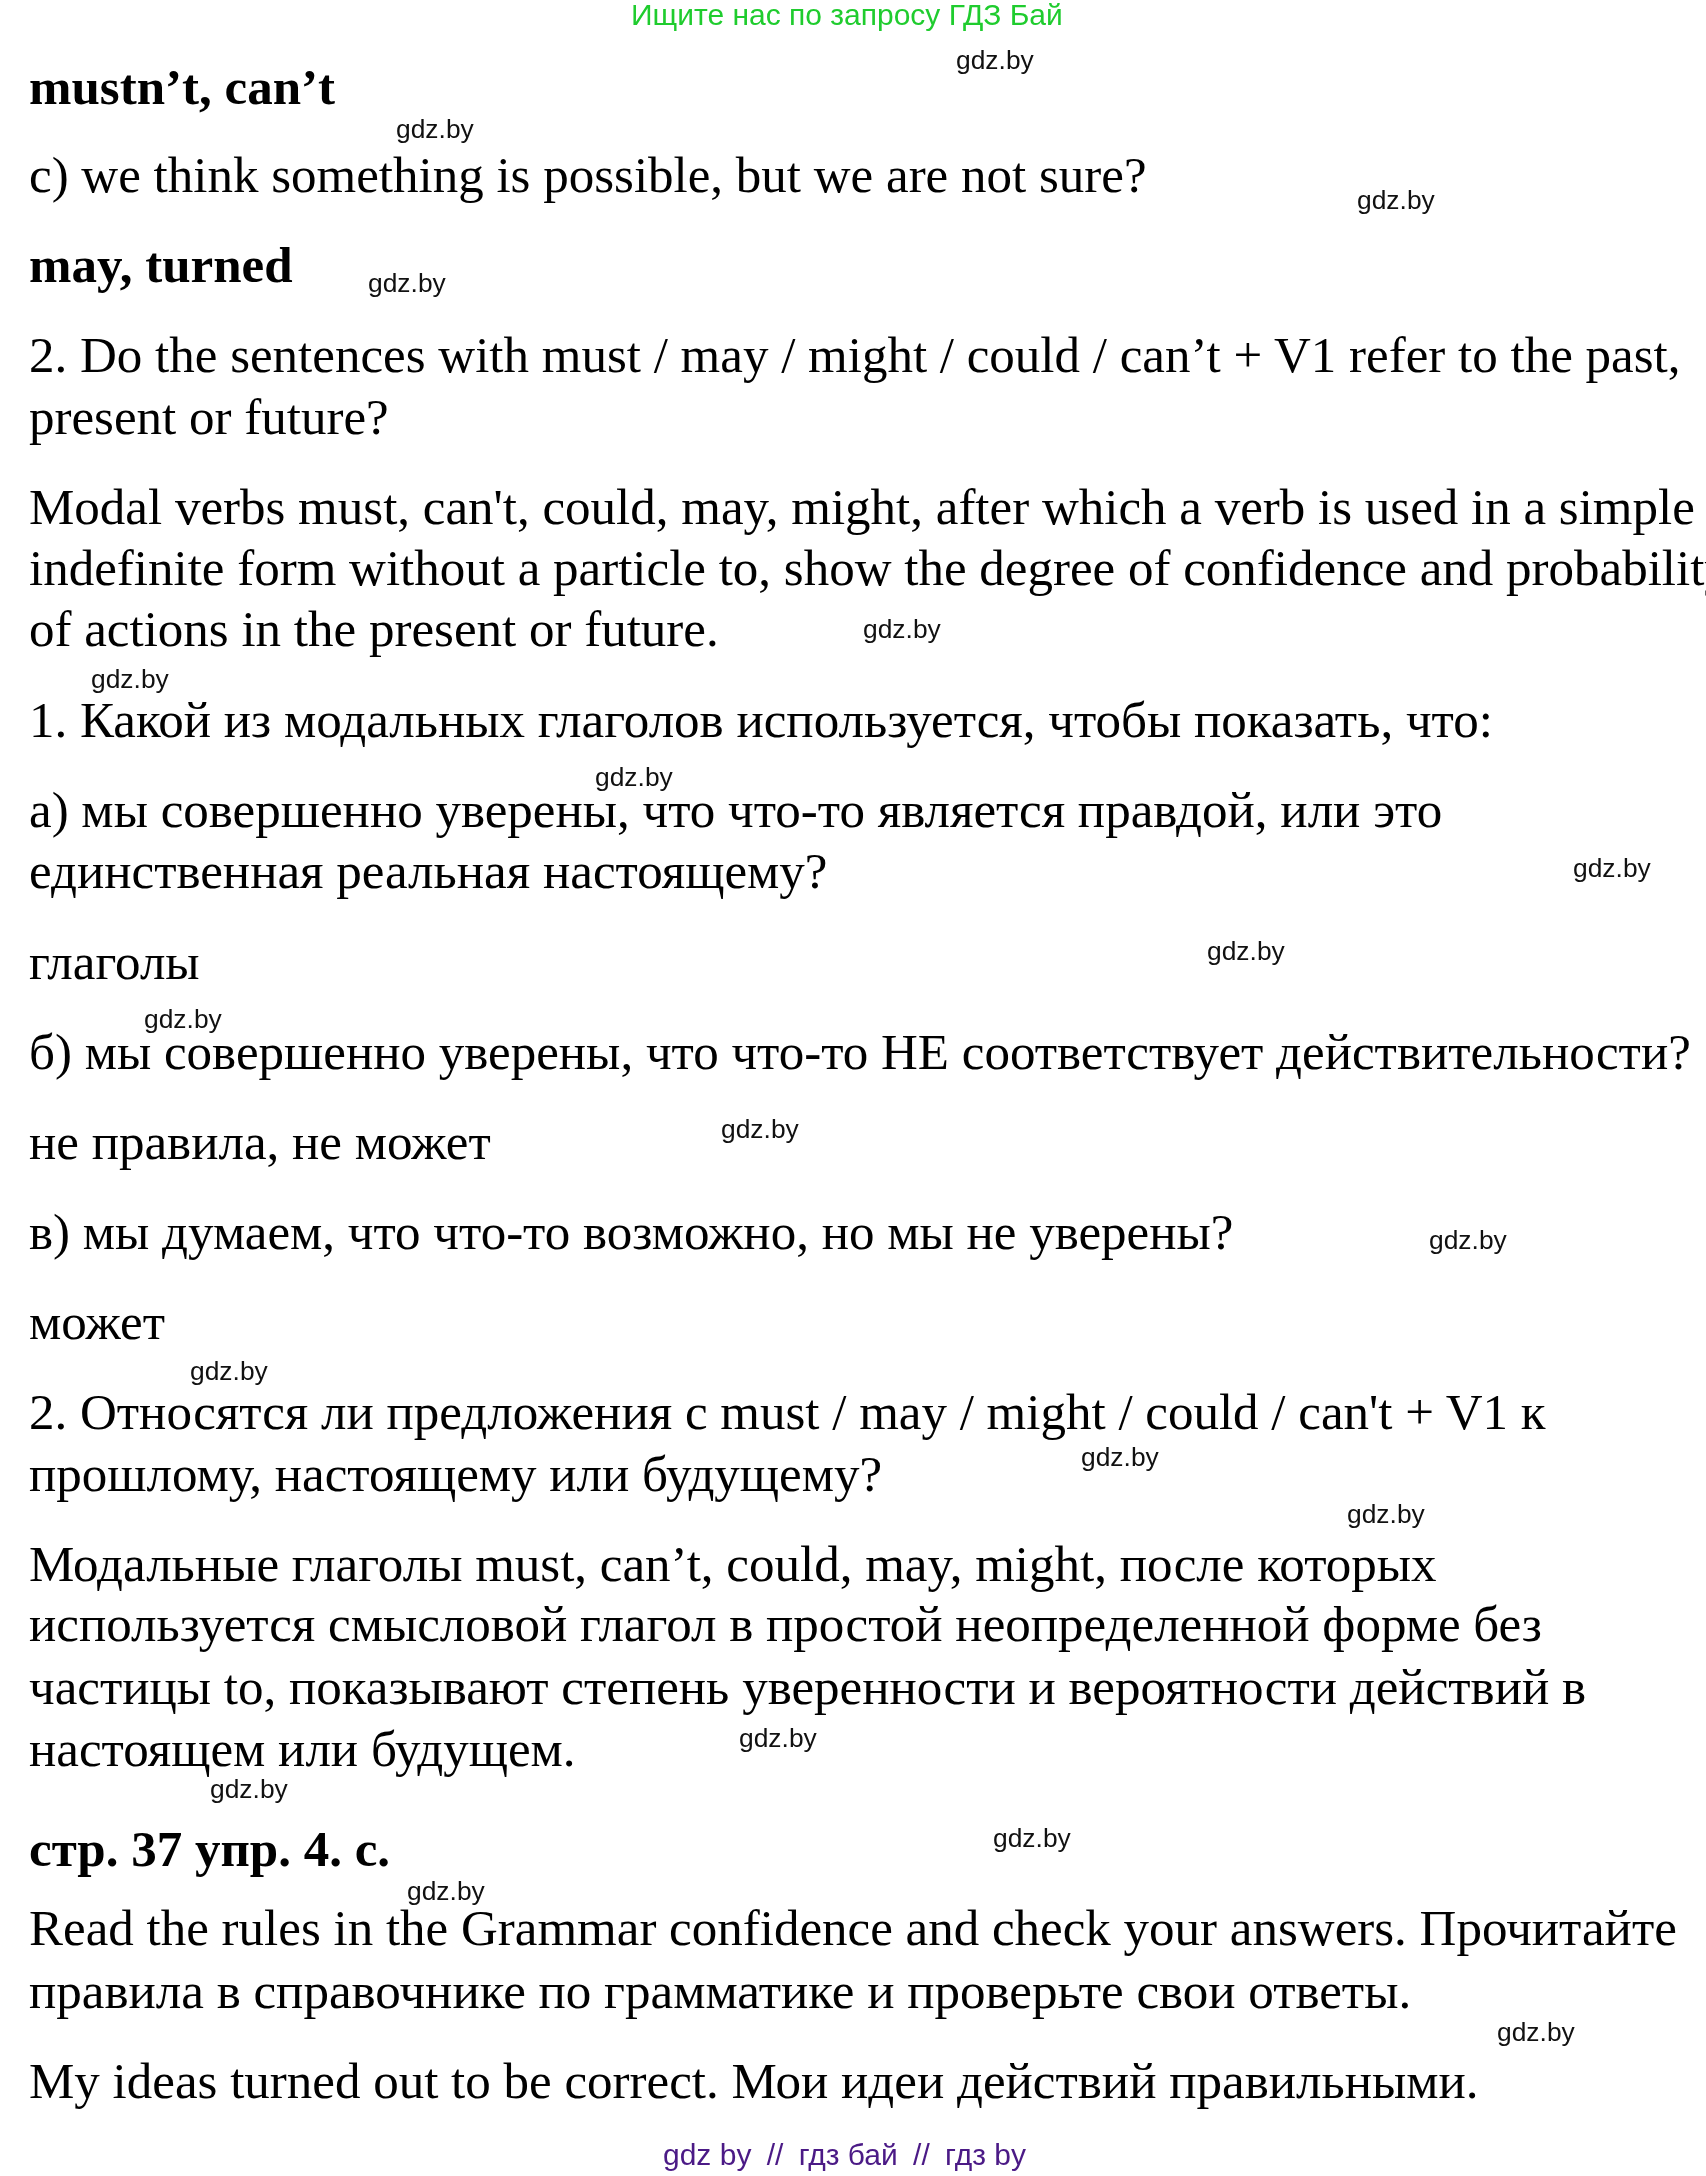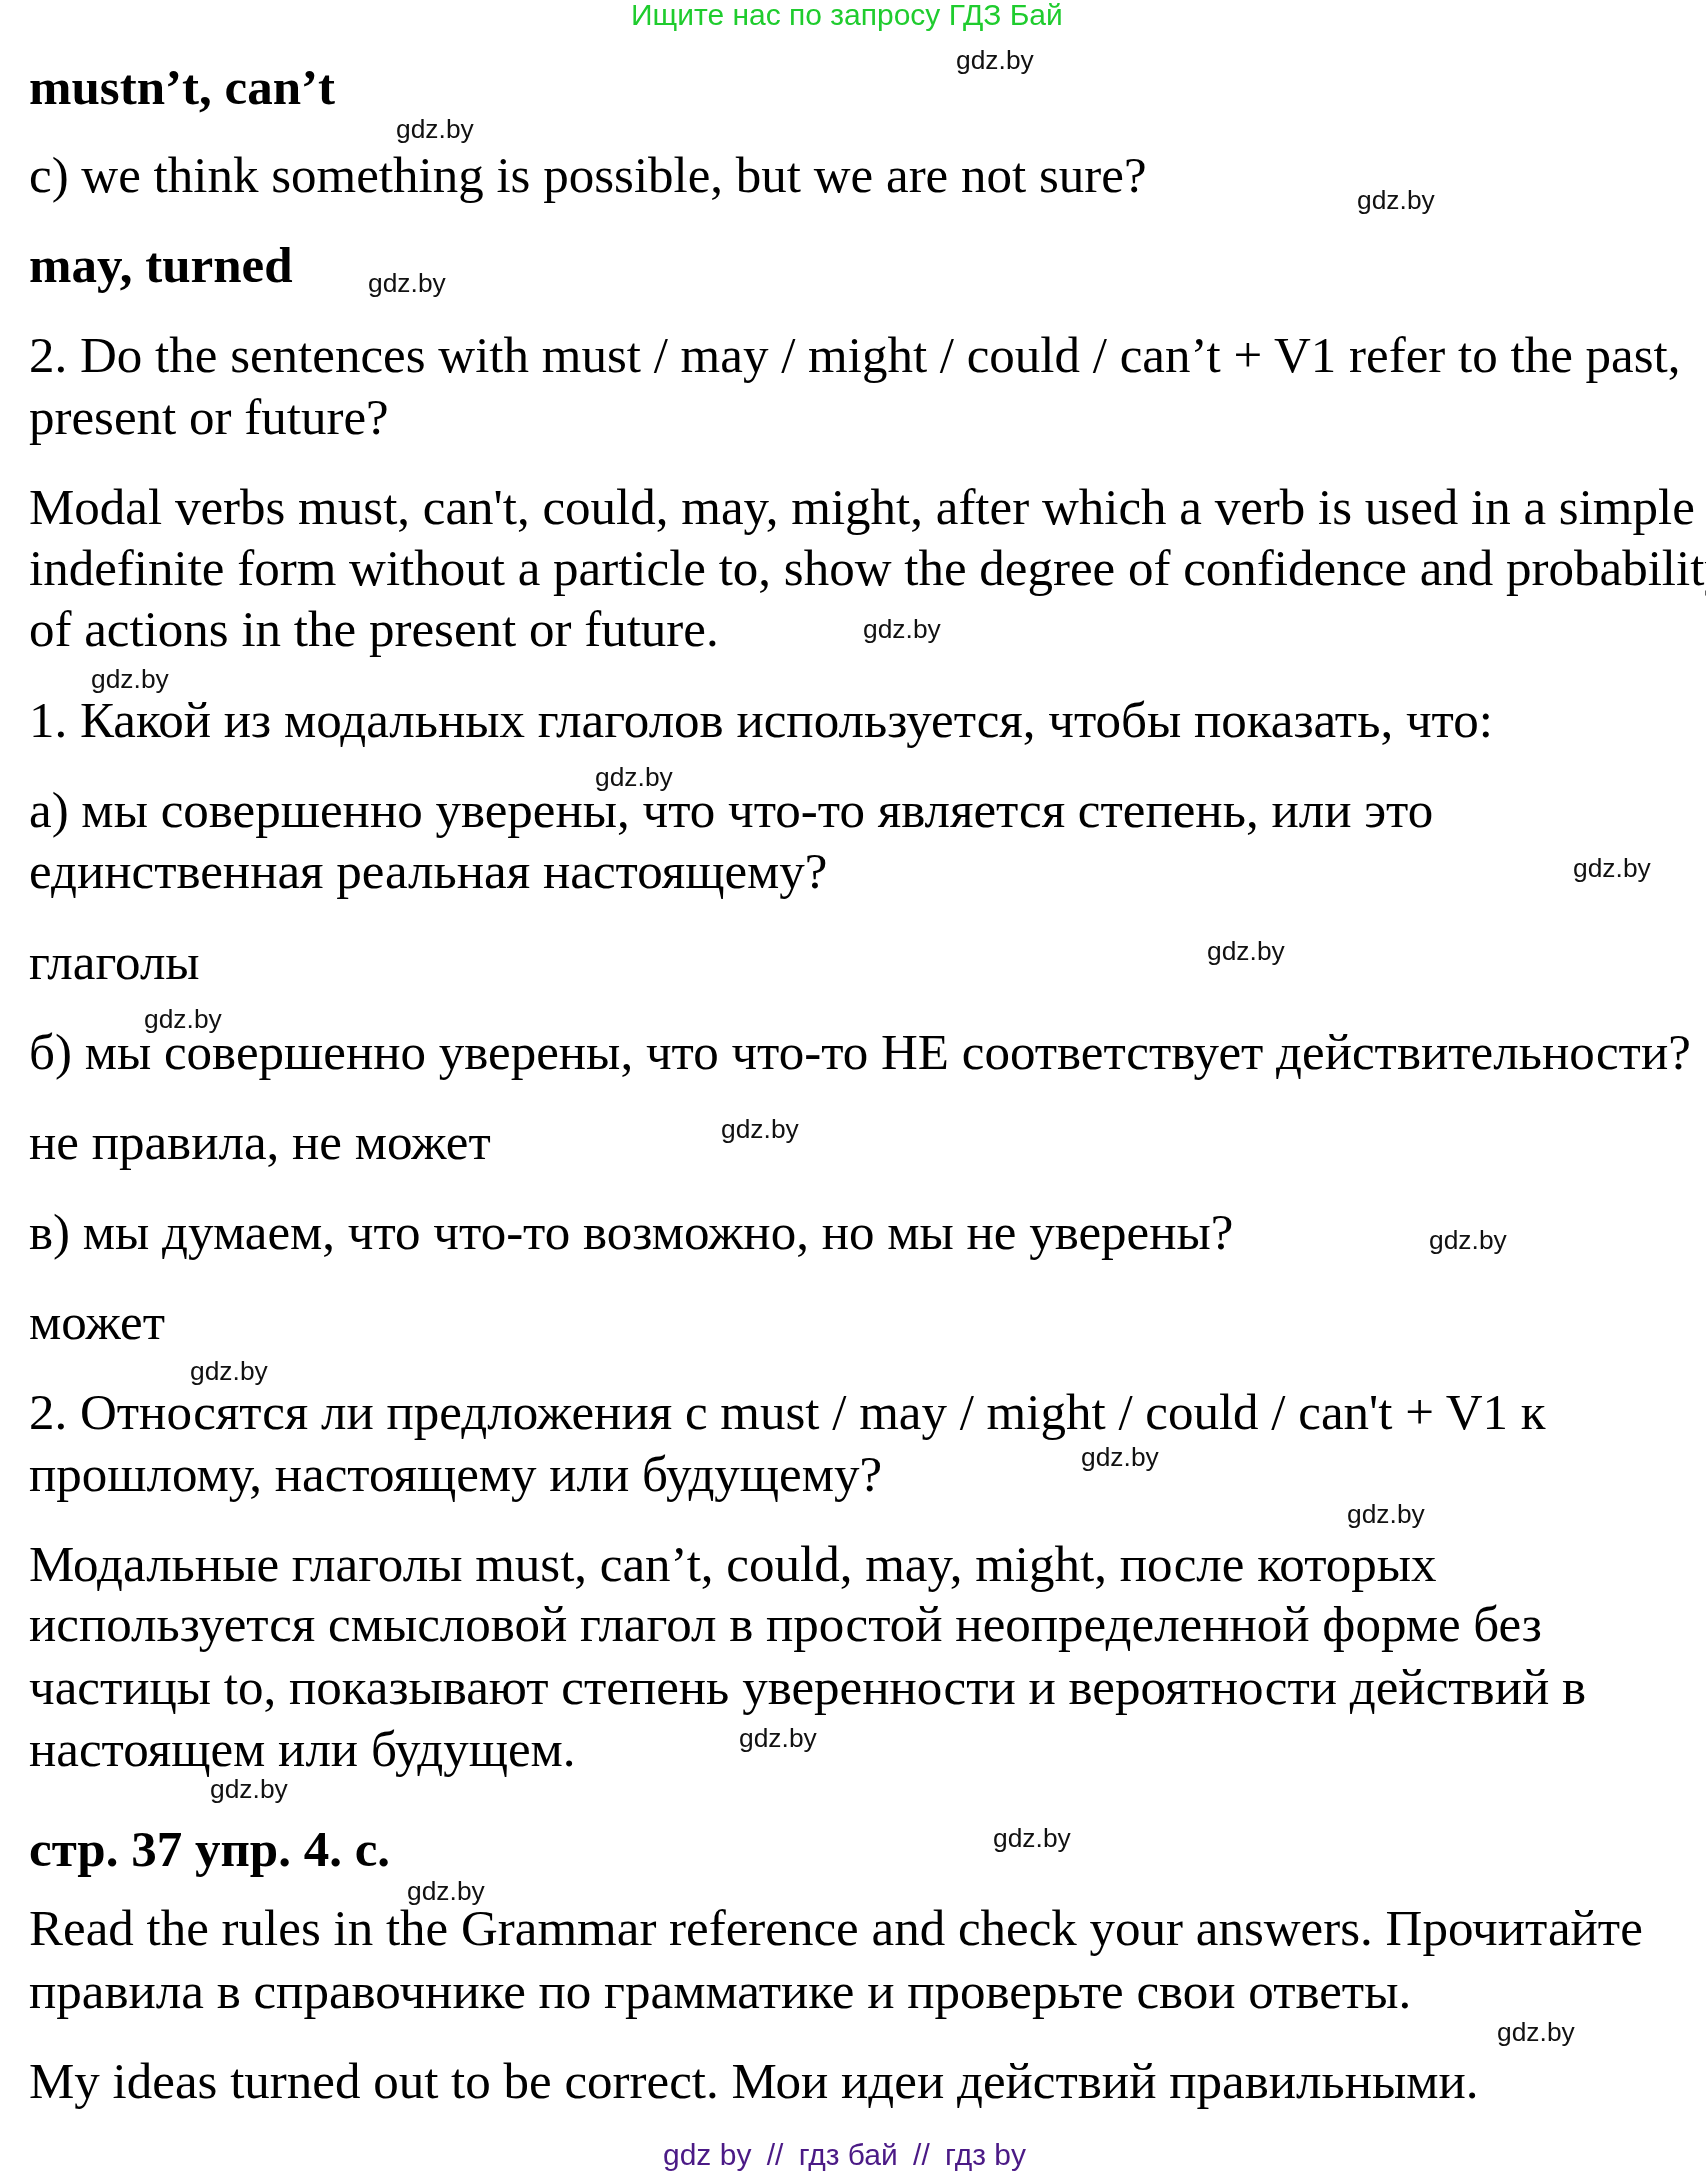--- a/index.html
+++ b/index.html
@@ -31,21 +31,21 @@
 
   <div class="ln body-text" style="left:29px; top:355px;"><span>2. Do the sentences with must / may / might / could / can’t + V1 refer to the past,</span></div>
   <div class="ln body-text" style="left:29px; top:417px;"><span>present or future?</span></div>
 
   <div class="ln body-text" style="left:29px; top:507px;"><span>Modal verbs must, can't, could, may, might, after which a verb is used in a simple</span></div>
   <div class="ln body-text" style="left:29px; top:568px;"><span>indefinite form without a particle to, show the degree of confidence and probability</span></div>
   <div class="ln body-text" style="left:29px; top:629px;"><span>of actions in the present or future.</span></div>
 
   <div class="ln body-text" style="left:29px; top:720px;"><span>1. Какой из модальных глаголов используется, чтобы показать, что:</span></div>
 
-  <div class="ln body-text" style="left:29px; top:810px;"><span>а) мы совершенно уверены, что что-то является степень, или это</span></div>
+  <div class="ln body-text" style="left:29px; top:810px;"><span>а) мы совершенно уверены, что что-то является правдой, или это</span></div>
   <div class="ln body-text" style="left:29px; top:871px;"><span>единственная реальная настоящему?</span></div>
 
   <div class="ln body-text" style="left:29px; top:962px;"><span>глаголы</span></div>
 
   <div class="ln body-text" style="left:29px; top:1052px;"><span>б) мы совершенно уверены, что что-то НЕ соответствует действительности?</span></div>
 
   <div class="ln body-text" style="left:29px; top:1142px;"><span>не правила, не может</span></div>
 
   <div class="ln body-text" style="left:29px; top:1232px;"><span>в) мы думаем, что что-то возможно, но мы не уверены?</span></div>
 
@@ -54,21 +54,21 @@
   <div class="ln body-text" style="left:29px; top:1412px;"><span>2. Относятся ли предложения с must / may / might / could / can't + V1 к</span></div>
   <div class="ln body-text" style="left:29px; top:1474px;"><span>прошлому, настоящему или будущему?</span></div>
 
   <div class="ln body-text" style="left:29px; top:1564px;"><span>Модальные глаголы must, can’t, could, may, might, после которых</span></div>
   <div class="ln body-text" style="left:29px; top:1624px;"><span>используется смысловой глагол в простой неопределенной форме без</span></div>
   <div class="ln body-text" style="left:29px; top:1687px;"><span>частицы to, показывают степень уверенности и вероятности действий в</span></div>
   <div class="ln body-text" style="left:29px; top:1749px;"><span>настоящем или будущем.</span></div>
 
   <div class="ln bold-text" style="left:29px; top:1849px;"><span>стр. 37 упр. 4. с.</span></div>
 
-  <div class="ln body-text" style="left:29px; top:1928px;"><span>Read the rules in the Grammar reference and check your answers. Прочитайте</span></div>
+  <div class="ln body-text" style="left:29px; top:1928px;"><span>Read the rules in the Grammar confidence and check your answers. Прочитайте</span></div>
   <div class="ln body-text" style="left:29px; top:1991px;"><span>правила в справочнике по грамматике и проверьте свои ответы.</span></div>
 
   <div class="ln body-text" style="left:29px; top:2081px;"><span>My ideas turned out to be correct. Мои идеи действий правильными.</span></div>
 
   <div class="ln wm" style="left:956px; top:60px;"><span>gdz.by</span></div>
   <div class="ln wm" style="left:396px; top:129px;"><span>gdz.by</span></div>
   <div class="ln wm" style="left:1357px; top:200px;"><span>gdz.by</span></div>
   <div class="ln wm" style="left:368px; top:283px;"><span>gdz.by</span></div>
   <div class="ln wm" style="left:863px; top:629px;"><span>gdz.by</span></div>
   <div class="ln wm" style="left:91px; top:679px;"><span>gdz.by</span></div>

